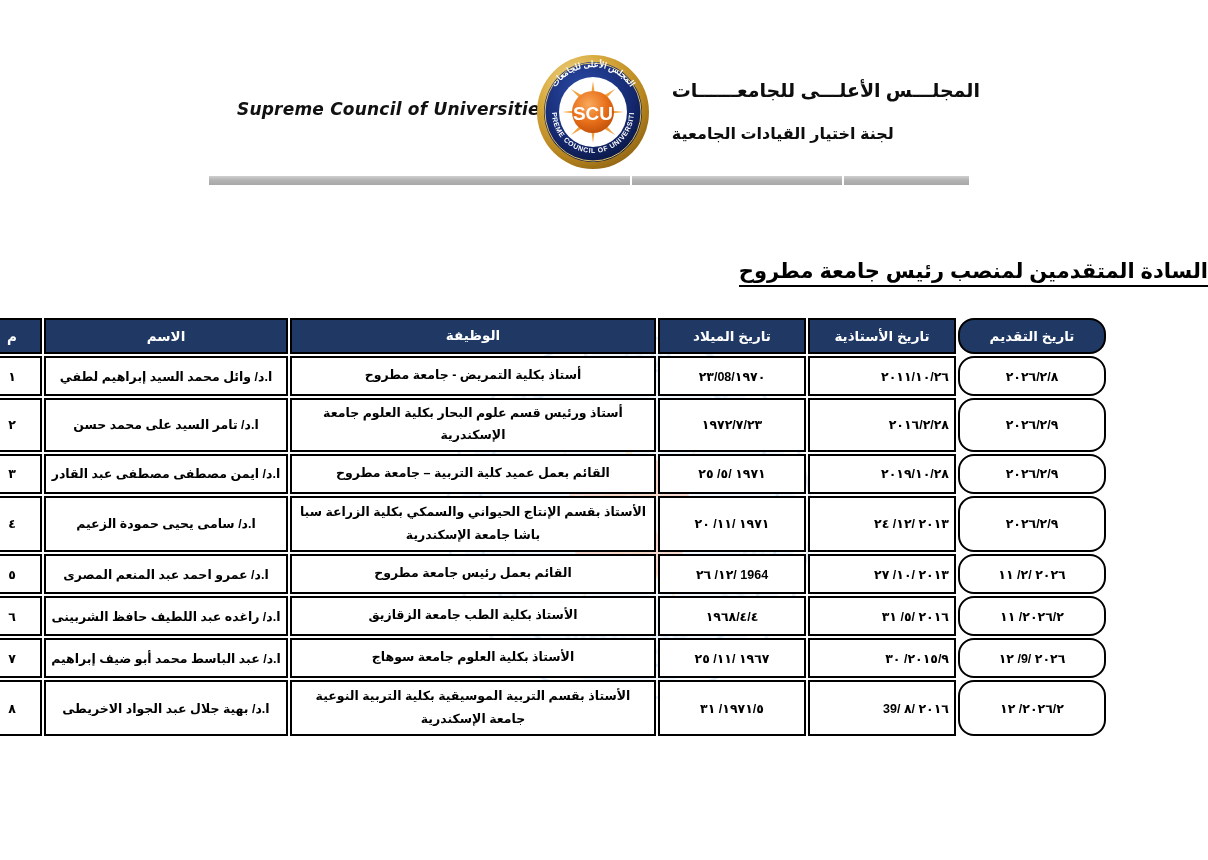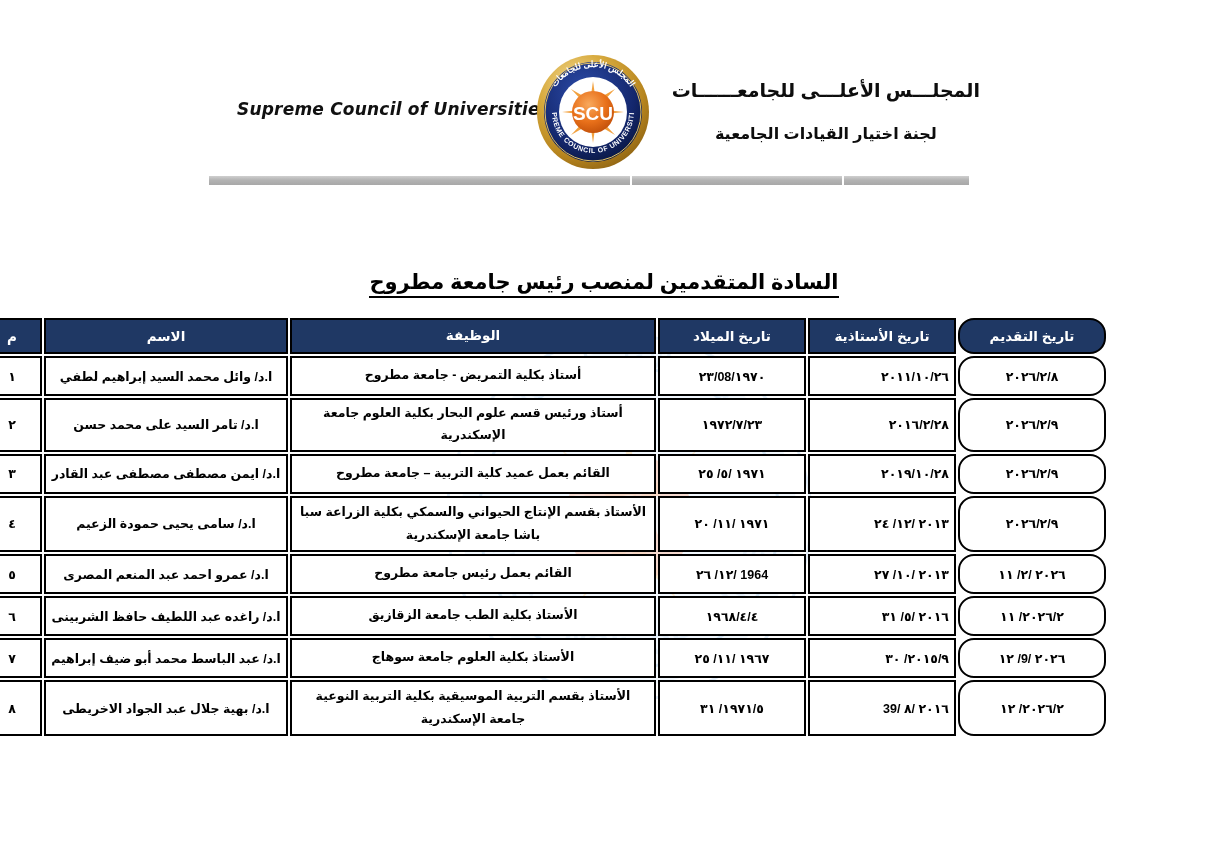--- a/index.html
+++ b/index.html
@@ -64,21 +64,21 @@
     top: 53px;
     width: 150px;
     height: 118px;
   }
   .logo svg { display: block; width: 100%; height: 100%; }
 
   .ar-head {
     position: absolute;
     right: 228px;
     top: 78px;
-    text-align: center;
+    text-align: left;
     direction: rtl;
   }
   .ar-head .line1 {
     font-size: 19px;
     font-weight: bold;
     color: #0d0d0d;
     letter-spacing: 0px;
     white-space: nowrap;
     line-height: 1.35;
   }
@@ -109,22 +109,22 @@
     background: #ffffff;
   }
   .rule::before { left: 421px; }
   .rule::after  { left: 633px; }
 
   
   .doc-title {
     position: absolute;
     left: 0;
     right: 0;
-    top: 270px;
-    text-align: center;
+    top: 259px;
+    text-align: right;
     z-index: 4;
   }
   .doc-title span {
     display: inline-block;
     font-size: 21px;
     font-weight: bold;
     color: #000000;
     border-bottom: 2px solid #000000;
     padding-bottom: 2px;
     direction: rtl;

